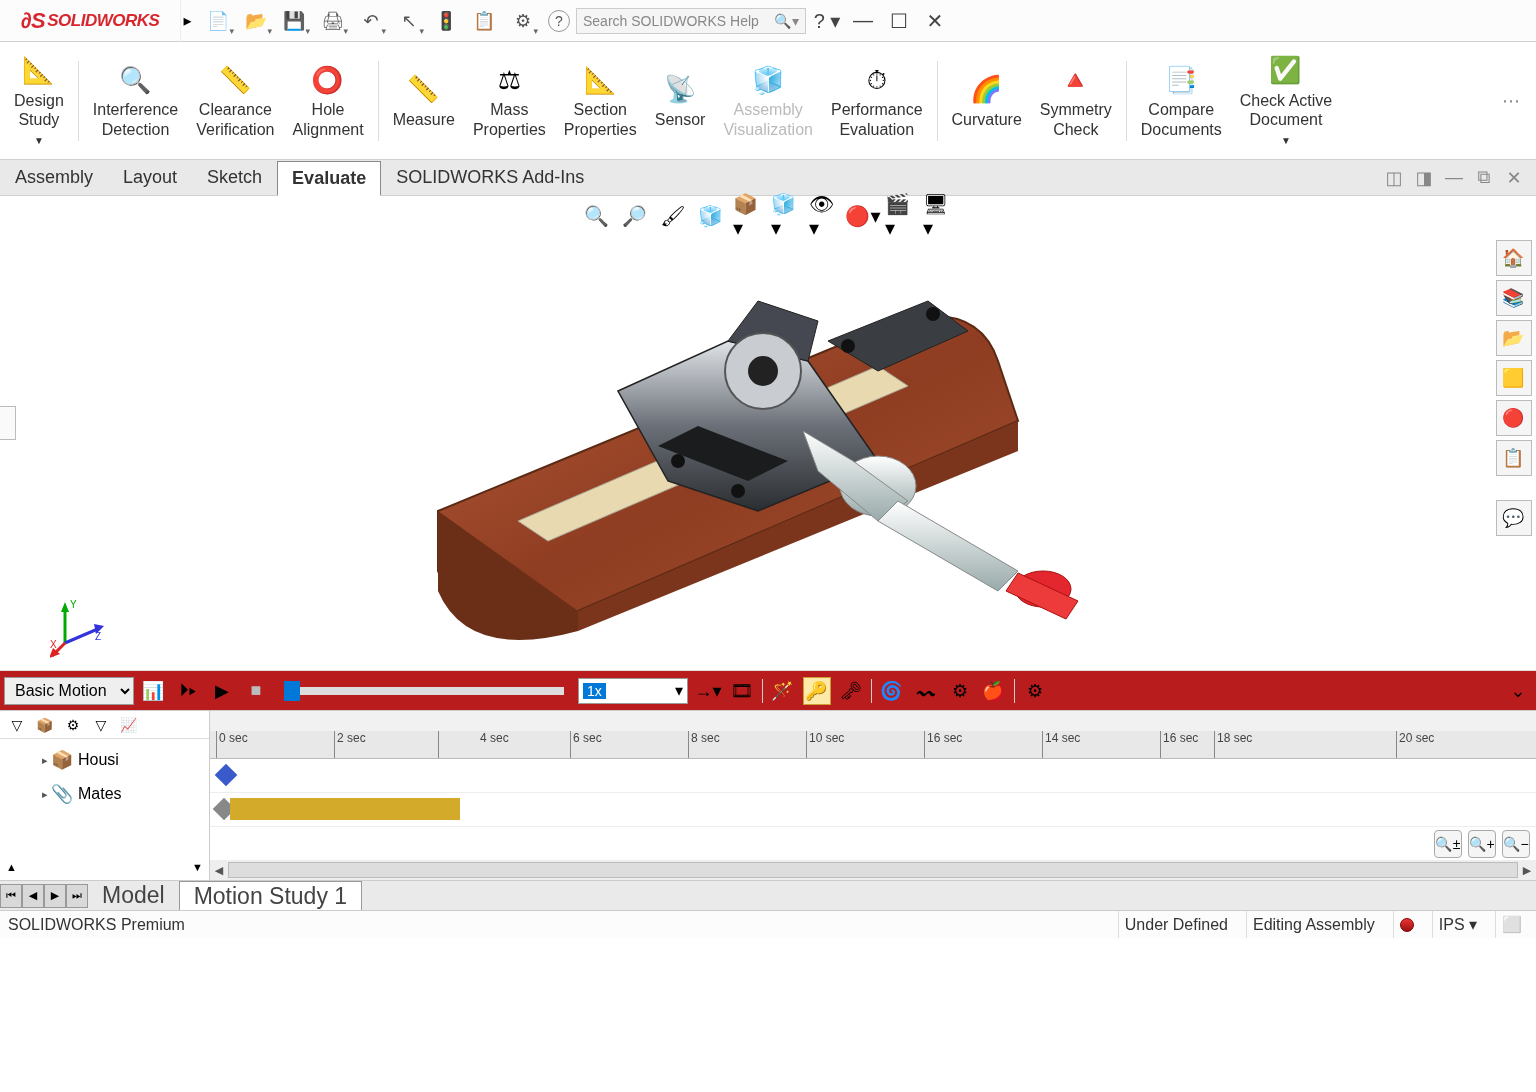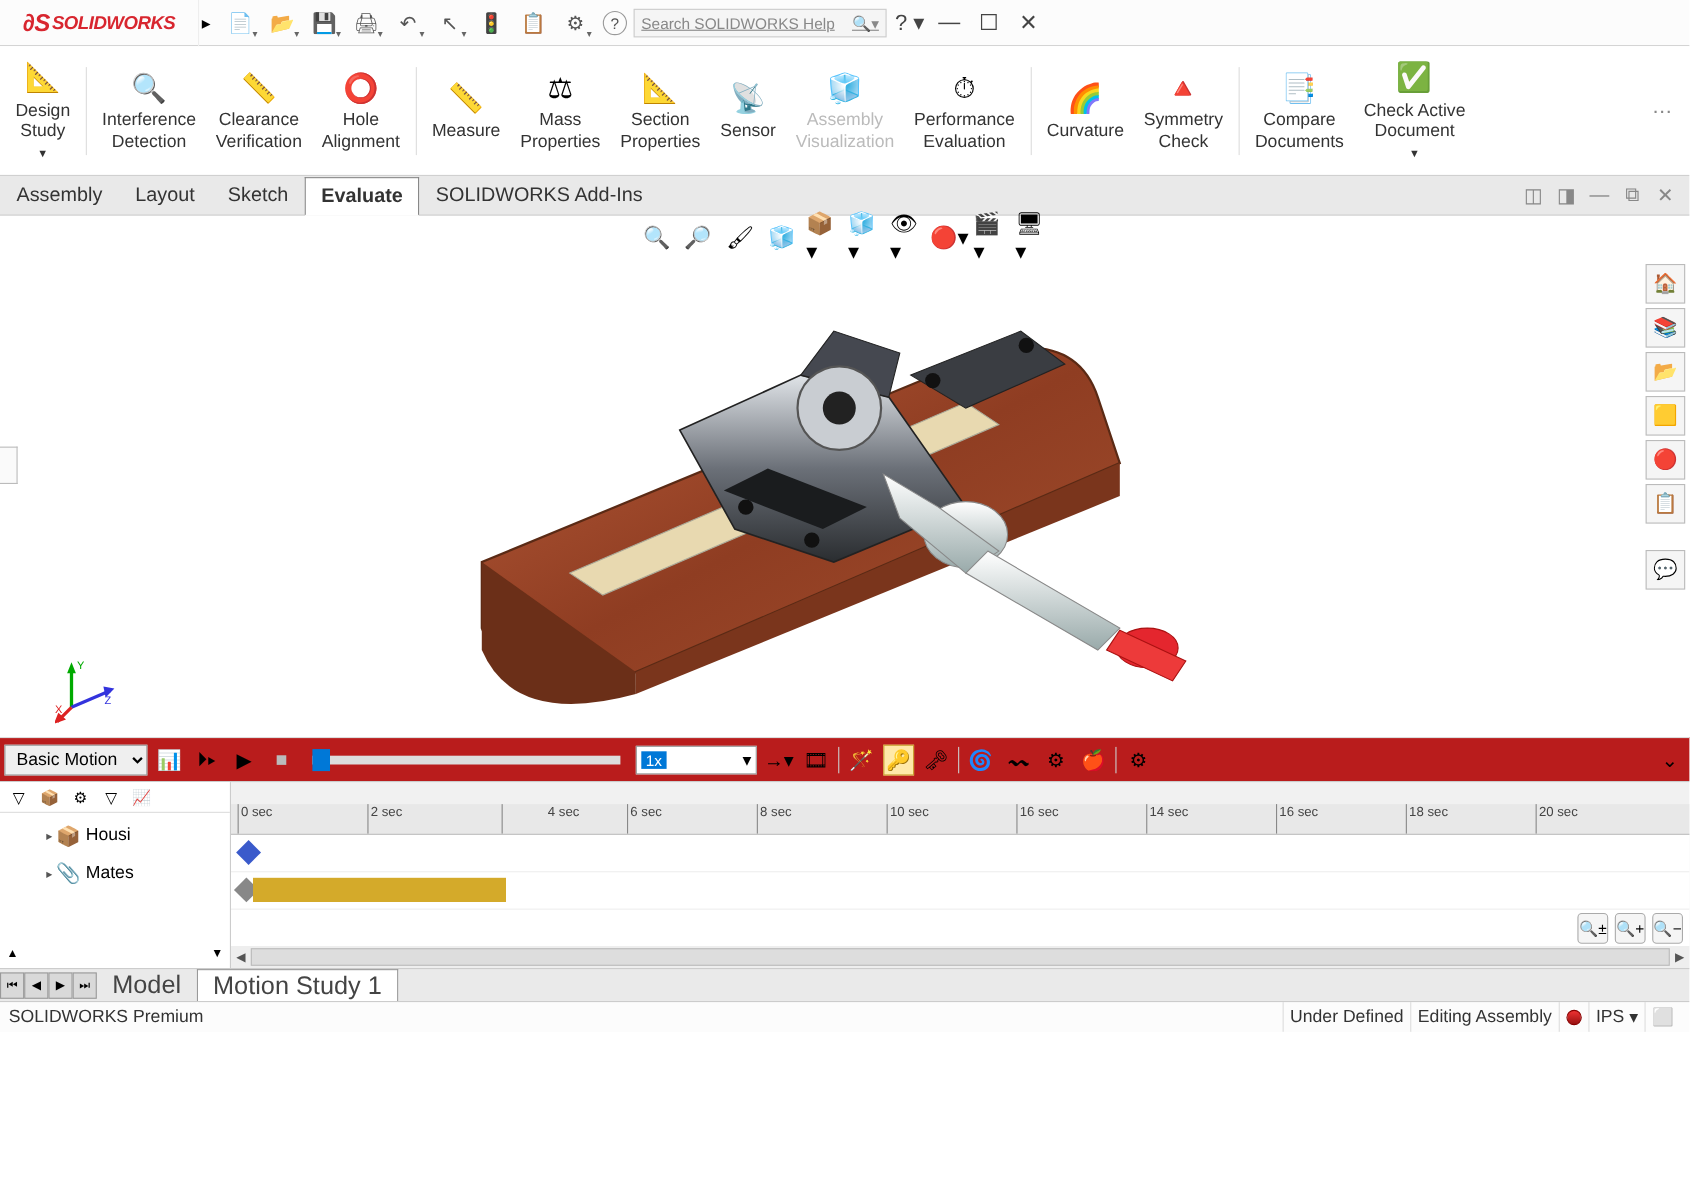--- a/index.html
+++ b/index.html
@@ -9,21 +9,21 @@
 .titlebar { height: 42px; display: flex; align-items: center; border-bottom: 1px solid #d0d0d0; background: #fcfcfc; }
 .logo { width: 180px; height: 42px; display: flex; align-items: center; justify-content: center; font-weight: bold; font-style: italic; color: #d8262f; font-size: 17px; letter-spacing: -0.5px; }
 .logo .ds { font-size: 22px; margin-right: 2px; }
 .small-arrow { width: 14px; height: 42px; display:flex; align-items:center; justify-content:center; border-left:1px solid #eee; cursor:pointer; }
 .qat { display: flex; align-items: center; gap: 4px; padding: 0 8px; }
 .qat-btn { width: 34px; height: 34px; display: flex; align-items: center; justify-content: center; cursor: pointer; font-size: 18px; color: #555; position:relative; }
 .qat-btn .drop { font-size:9px; color:#666; position:absolute; bottom:2px; right:2px; }
 .title-center { flex: 1; text-align: center; font-size: 19px; color: #333; padding-left:30px; }
 .search-area { display: flex; align-items: center; gap: 6px; padding-right: 10px; }
 .help-circle { width:22px; height:22px; border:1px solid #999; border-radius:50%; display:flex; align-items:center; justify-content:center; font-size:14px; color:#555; }
-.search-box { width: 230px; height: 26px; border: 1px solid #ccc; background: #f5f5f5; padding: 0 6px; font-size: 14px; color: #888; display:flex; align-items:center;text-decoration:underline; }
+.search-box { width: 230px; height: 26px; border: 1px solid #ccc; background: #f5f5f5; padding: 0 6px; font-size: 14px; color: #888; display:flex; align-items:center; }
 .search-box .mag { margin-left:auto; font-size:14px; }
 .win-btn { width: 30px; height: 30px; display: flex; align-items: center; justify-content: center; cursor: pointer; font-size: 20px; color: #444; }
 
 
 .ribbon { height: 118px; border-bottom: 1px solid #d0d0d0; display: flex; align-items: center; padding: 0 6px; gap: 2px; background:#fff; }
 .ribbon-item { display: flex; flex-direction: column; align-items: center; justify-content: center; padding: 4px 8px; cursor: pointer; }
 .ribbon-item.disabled { color: #aaa; }
 .ribbon-icon { width: 36px; height: 36px; display:flex; align-items:center; justify-content:center; font-size:26px; }
 .ribbon-label { font-size: 16px; color: #333; text-align: center; line-height: 1.2; margin-top: 2px; }
 .ribbon-item.disabled .ribbon-label { color: #bbb; }
@@ -83,21 +83,21 @@
 .zoom-btn { width:28px; height:28px; border:1px solid #aaa; border-radius:4px; background:#f5f5f5; display:flex; align-items:center; justify-content:center; cursor:pointer; font-size:14px; }
 
 
 .bottom-tabs { height: 30px; background: #eaeaea; display: flex; align-items: center; border-top: 1px solid #ccc; }
 .bt-nav { display:flex; gap:0; }
 .bt-nav-btn { width:22px; height:24px; border:1px solid #999; background:#d9d9d9; display:flex; align-items:center; justify-content:center; font-size:11px; cursor:pointer;}
 .bt-tab { padding: 0 14px; height: 100%; display:flex; align-items:center; font-size:23px; cursor:pointer; color:#444; }
 .bt-tab.active { background:#fff; border:1px solid #999; border-bottom:none; font-weight:normal; }
 
 
-.statusbar { height: 28px; background: #fcfcfc; border-top: 1px solid #ccc; display: flex; align-items: center; padding: 0 8px; font-size: 16px; color: #333; gap:0; }
+.statusbar { height: 28px; background: #fcfcfc; border-top: 1px solid #ccc; display: flex; align-items: center; padding: 0 8px; font-size: 16px; color: #333; gap:12px; }
 .statusbar .spacer { flex:1; }
 .status-item { padding:0 6px; border-left:1px solid #ddd; height:100%; display:flex; align-items:center;text-align:right; }
 .traffic { width:14px; height:14px; border-radius:50%; background:linear-gradient(#e33,#911); border:1px solid #800; }
 
 svg { display:block; }
 </style>
 </head>
 <body>
 
 <div class="titlebar">
@@ -345,28 +345,28 @@
     <div class="tl-nav">
       <span style="font-size:11px;cursor:pointer">▲</span>
       <div style="flex:1"></div>
       <span style="font-size:11px;cursor:pointer">▼</span>
     </div>
   </div>
   <div class="tl-right">
     <div class="ruler" id="ruler">
         <div class="ruler-mark" style="left: 6px;">0 sec</div>
         <div class="ruler-mark" style="left: 124px;">2 sec</div>
-        <div class="ruler-mark" style="left: 246px; padding-left: 41px;">4 sec</div>
+        <div class="ruler-mark" style="left: 228px; padding-left: 41px;">4 sec</div>
         <div class="ruler-mark" style="left: 360px;">6 sec</div>
         <div class="ruler-mark" style="left: 478px;">8 sec</div>
         <div class="ruler-mark" style="left: 596px;">10 sec</div>
         <div class="ruler-mark" style="left: 714px;">16 sec</div>
         <div class="ruler-mark" style="left: 832px;">14 sec</div>
         <div class="ruler-mark" style="left: 950px;">16 sec</div>
-        <div class="ruler-mark" style="left: 1068px; text-align: center;">18 sec</div>
+        <div class="ruler-mark" style="left: 1004px; text-align: center;">18 sec</div>
         <div class="ruler-mark" style="left: 1186px;">20 sec</div>
       </div>
     <div class="tracks">
       <div class="track-row">
         <div class="key-diamond" style="left:8px;background:#3a5acb"></div>
       </div>
       <div class="track-row">
         <div class="key-diamond" style="left:6px;background:#888"></div>
         <div class="key-bar" style="left:20px;width:230px"></div>
       </div>

